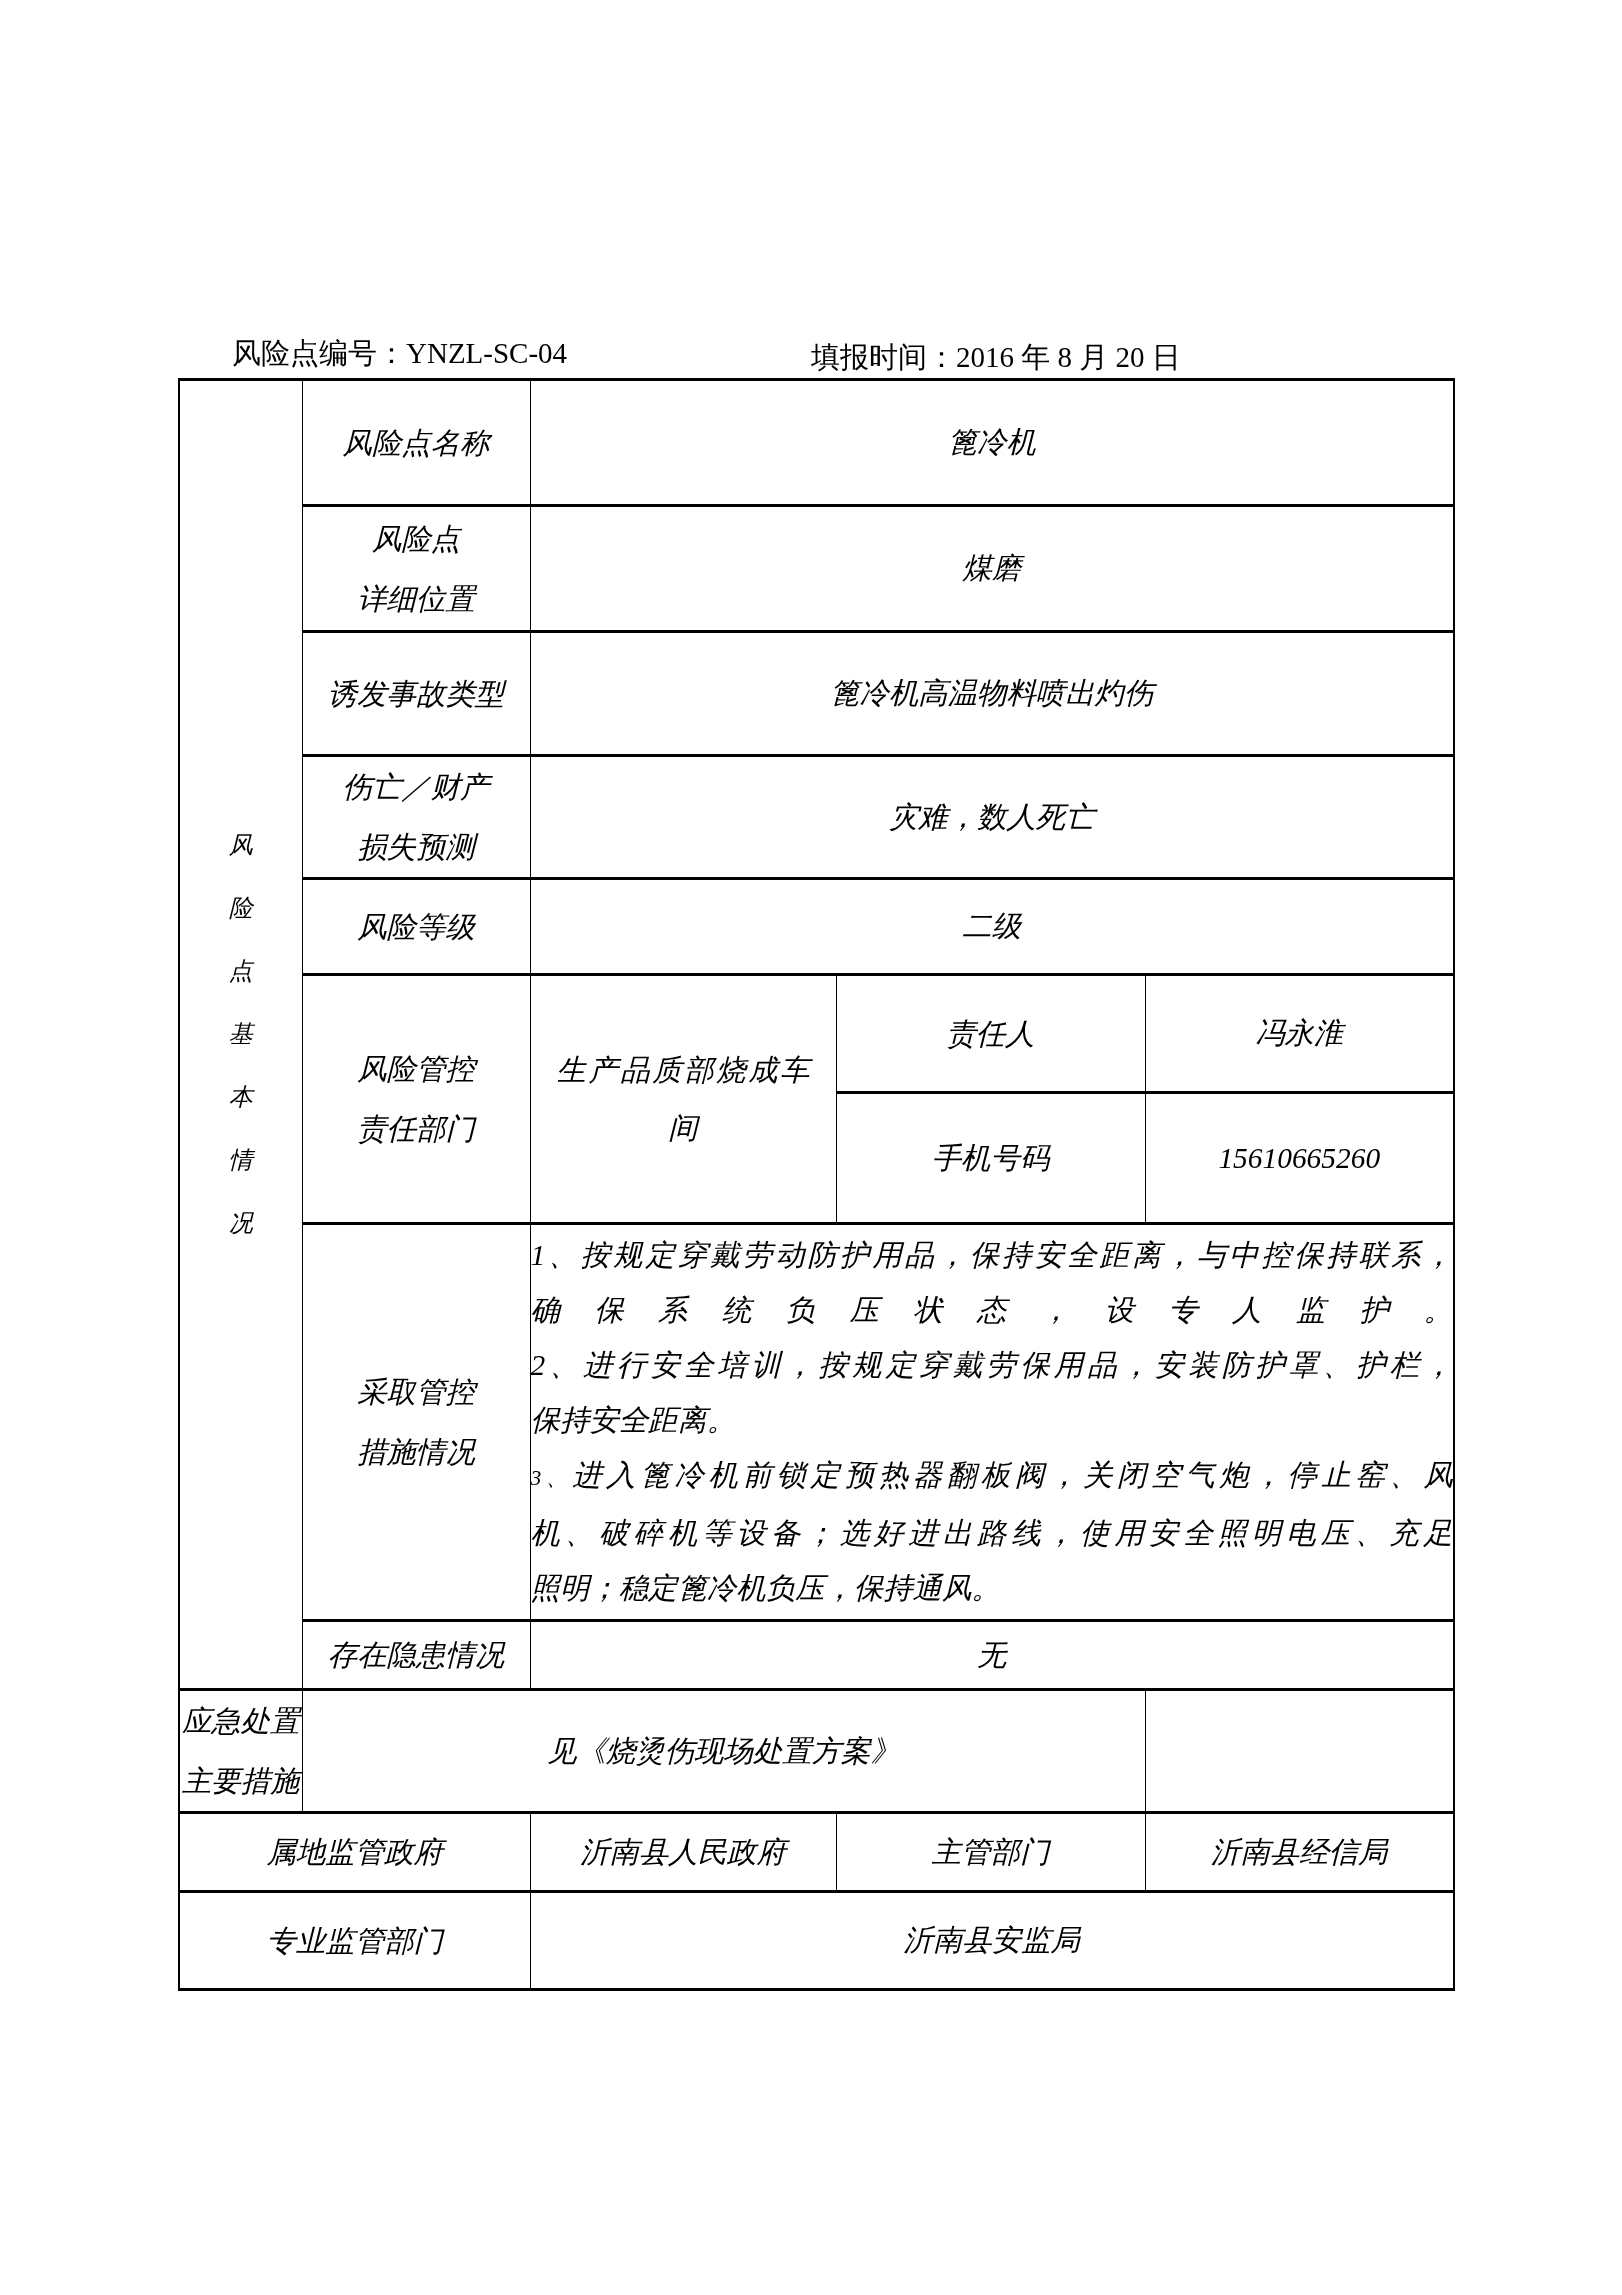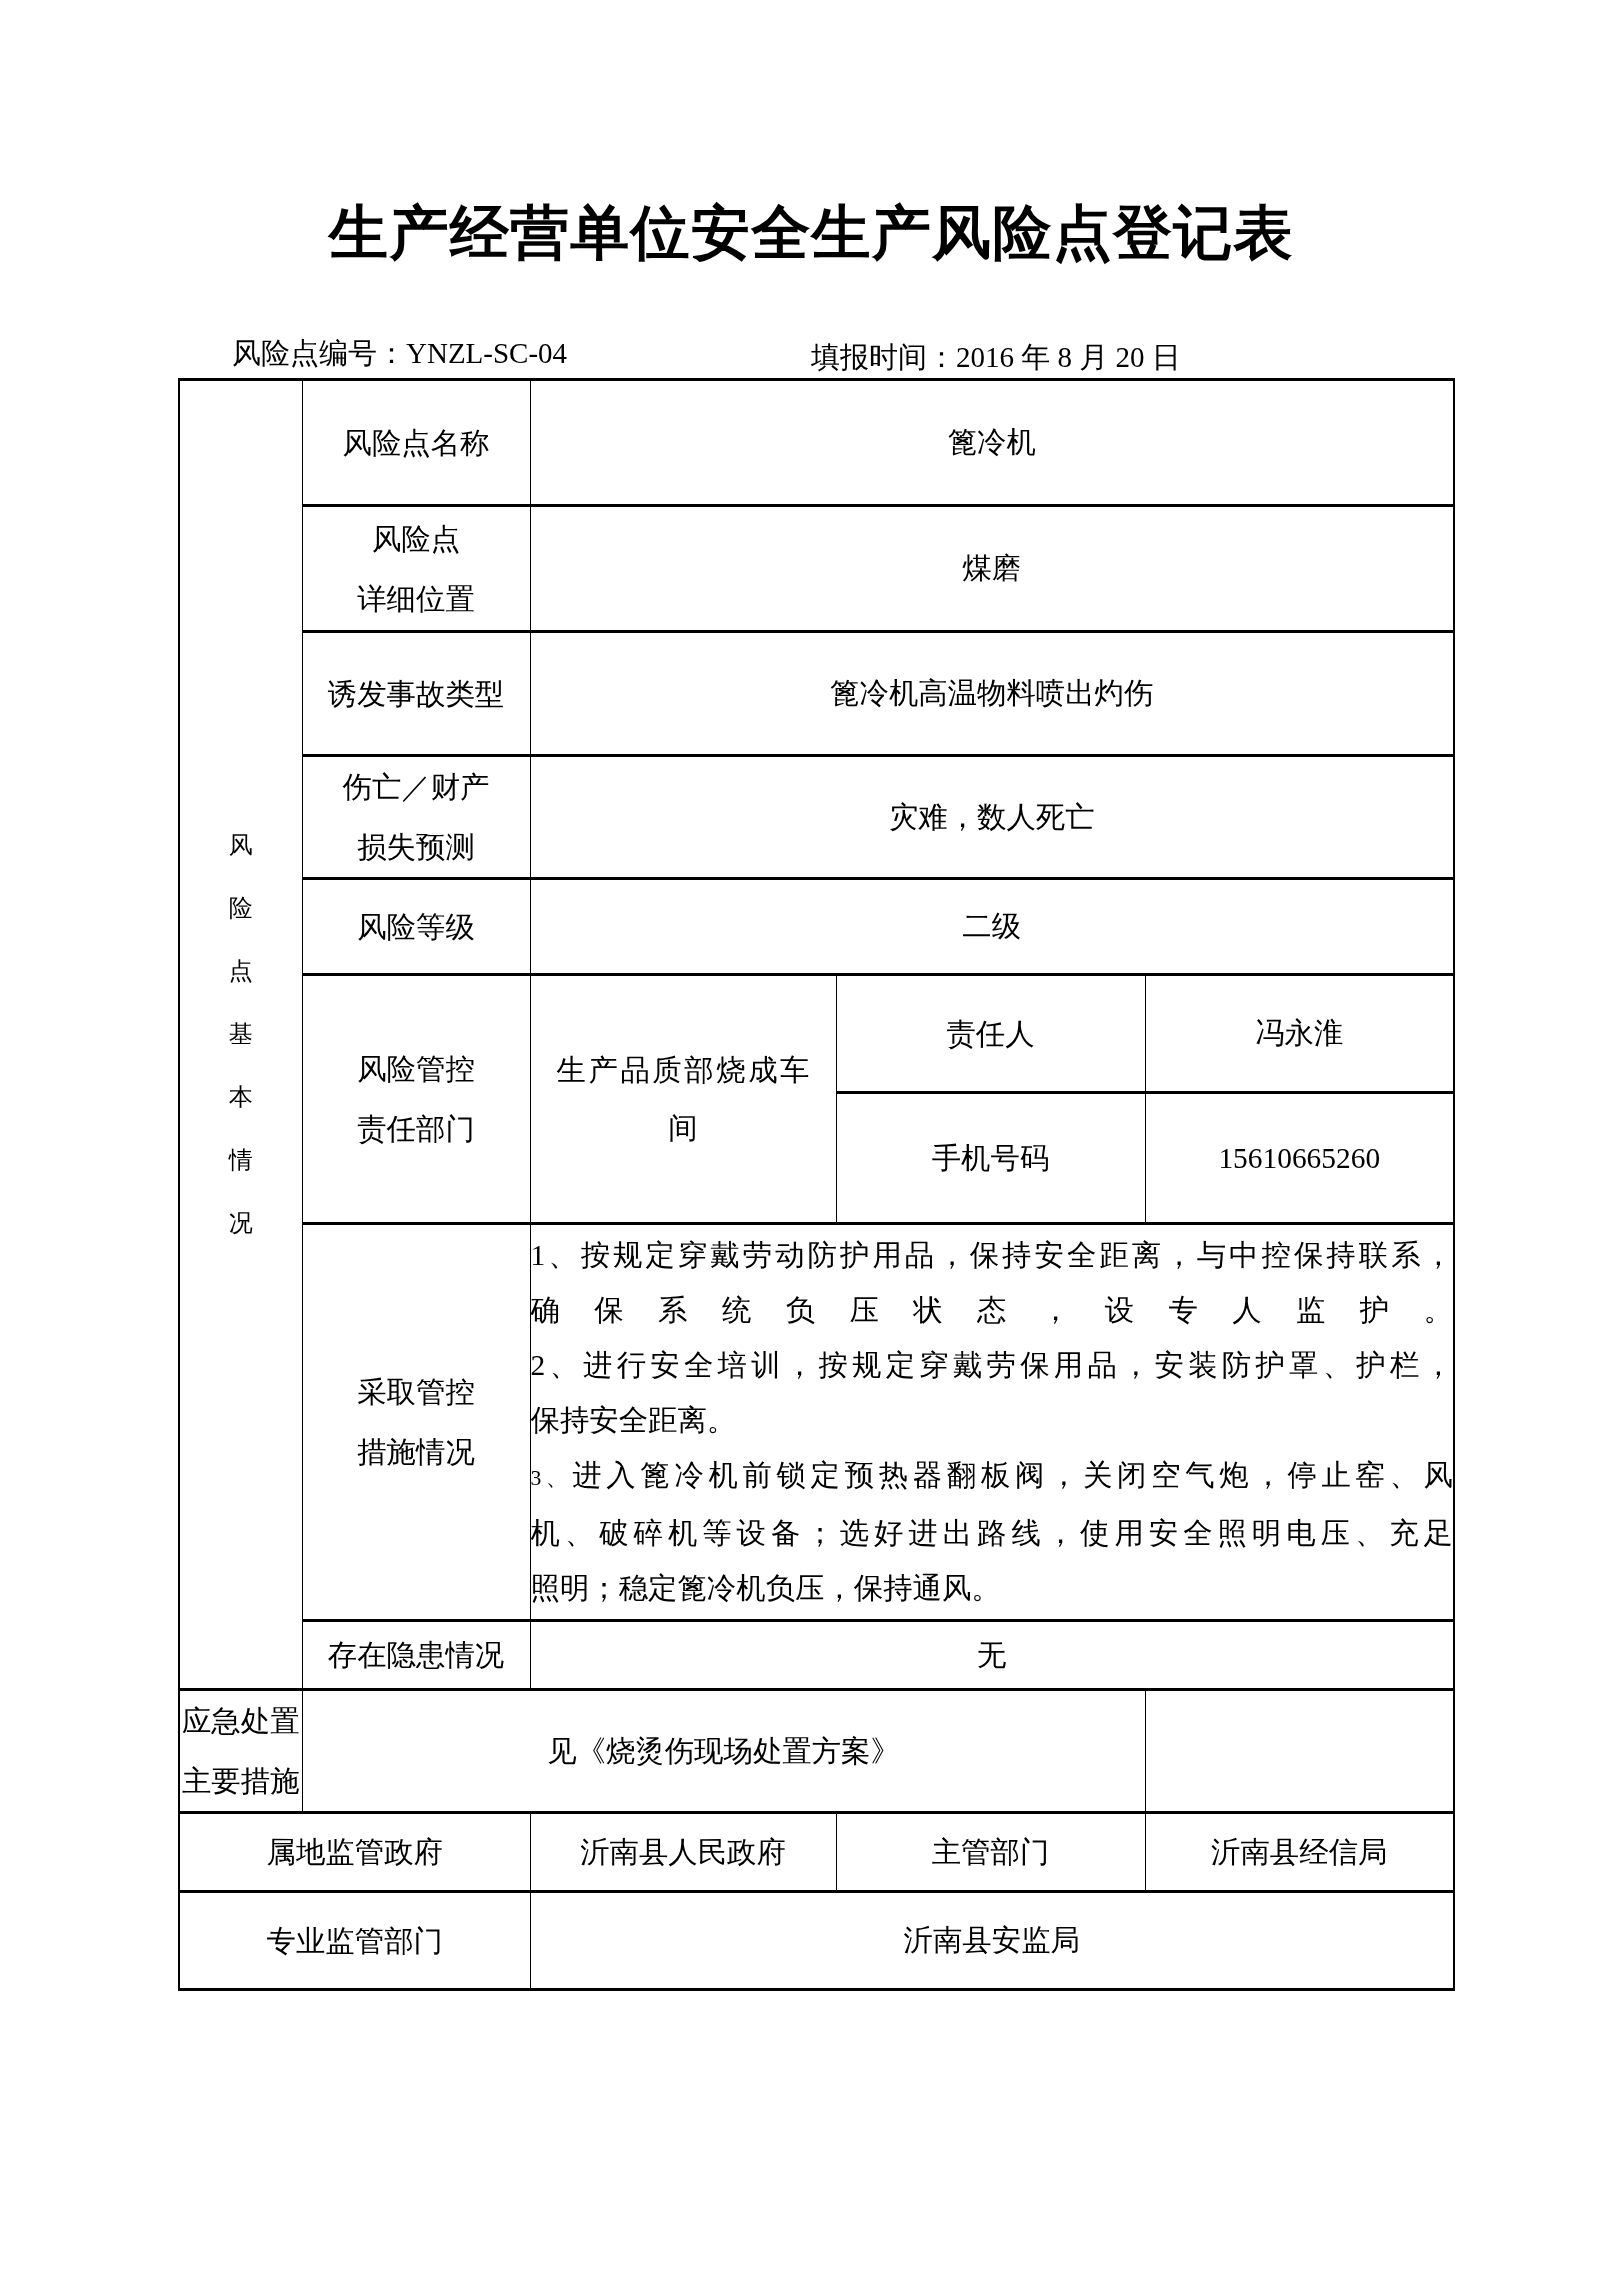--- a/index.html
+++ b/index.html
@@ -36,20 +36,21 @@
   table.reg td{
     border-left:1.3px solid #000;
     border-right:1.3px solid #000;
     border-top:3.9px solid #000;
     border-bottom:3.9px solid #000;
     vertical-align:middle;
     text-align:center;
     font-size:29.4px;
     padding:0;
     overflow:hidden;
+    font-style:italic;
   }
   td.lbl{
     line-height:60px;
     white-space:pre-line;
   }
   td.val{line-height:39px;}
   .vtext{
     width:31px;margin:0 auto;
     word-break:break-all;
     line-height:63px;
@@ -74,21 +75,20 @@
     text-align-last:justify;
   }
   .mline.plain{text-align:justify;text-align-last:left;}
   .m3marker{font-size:21.6px;}
 </style>
 </head>
 <body>
 
 <div class="page">
 
-  <div class="doc-title">生产经营单位安全生产风险点登记表</div>
 
   <div class="meta-line">
     <span class="meta-code"><span>风险点编号：</span><span>YNZL-SC-04</span></span>
     <span class="meta-date"><span>填报时间：</span><span>2016 年 8 月 20 日</span></span>
   </div>
 
   <table class="reg">
     <colgroup>
       <col style="width:123px">
       <col style="width:228px">

